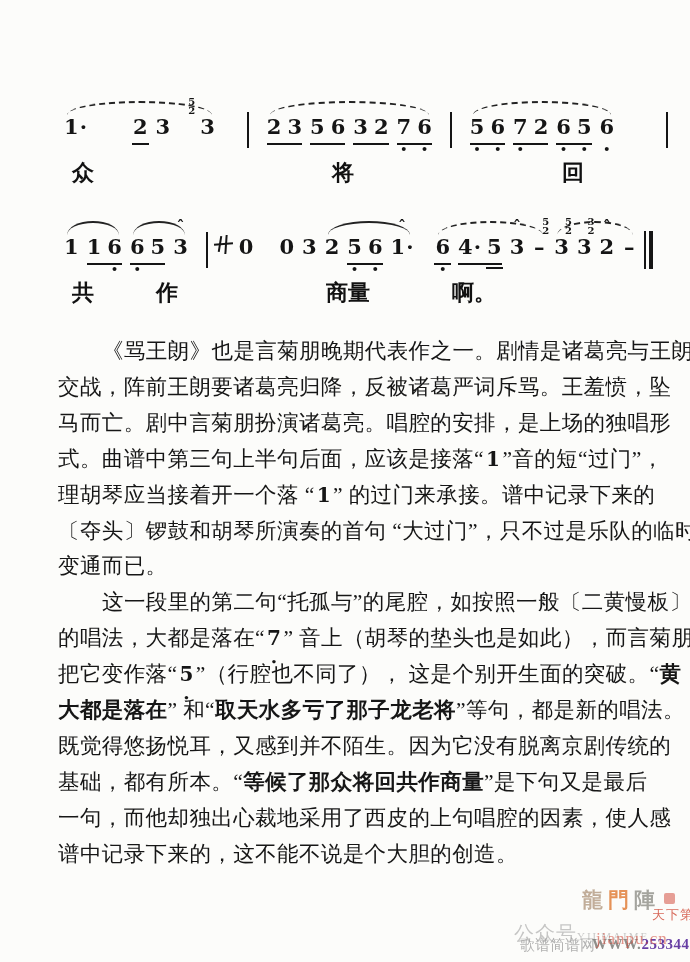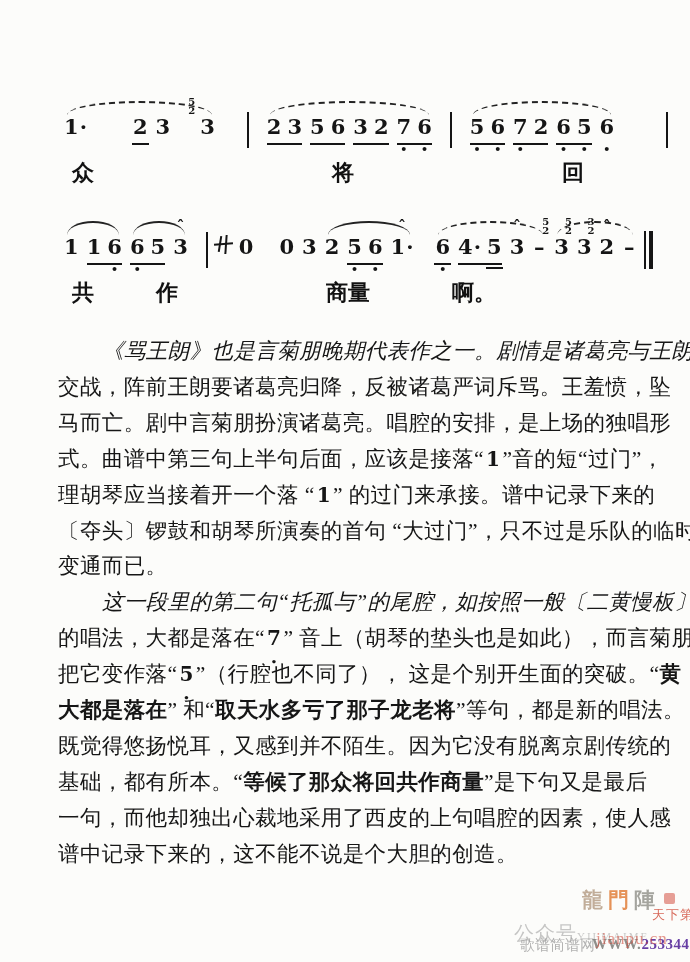--- a/index.html
+++ b/index.html
@@ -37,21 +37,21 @@
   .sym .v2{left:9px;top:0;width:2px;height:19px;transform:rotate(4deg);}
   .sym .hz{left:-2px;top:8px;width:19px;height:2px;transform:rotate(-5deg);}
   .lyricsrow{position:relative;height:30px;margin-top:2px;}
   .lyric{position:absolute;top:0;font-size:22px;font-weight:bold;white-space:nowrap;color:#111;}
 
   
   .bodytext{position:absolute;left:58px;top:334px;width:576px;font-size:21.5px;line-height:35.9px;
             letter-spacing:.4px;color:#161616;}
   .tline{text-align:justify;text-align-last:justify;white-space:nowrap;}
   .tline.last{text-align-last:left;}
-  .tline.indent{text-indent:44px;font-style:italic;}
+  .tline.indent{text-indent:44px;}
   .seg.b{font-weight:bold;}
   .musd{font-family:"DejaVu Serif",serif;font-weight:bold;font-size:20px;padding:0 2px;position:relative;display:inline-block;}
   .musd .ldot{position:absolute;left:50%;transform:translateX(-50%);bottom:-9px;font-size:10px;line-height:8px;}
 
   
   .wm{position:absolute;white-space:nowrap;pointer-events:none;}
   .wm-brand{left:582px;top:886px;font-size:21px;letter-spacing:5px;opacity:.8;font-weight:bold;}
   .wm-brand .c0{color:#b39a82;}
   .wm-brand .c1{color:#e0782f;}
   .wm-brand .c2{color:#8f8f88;}

